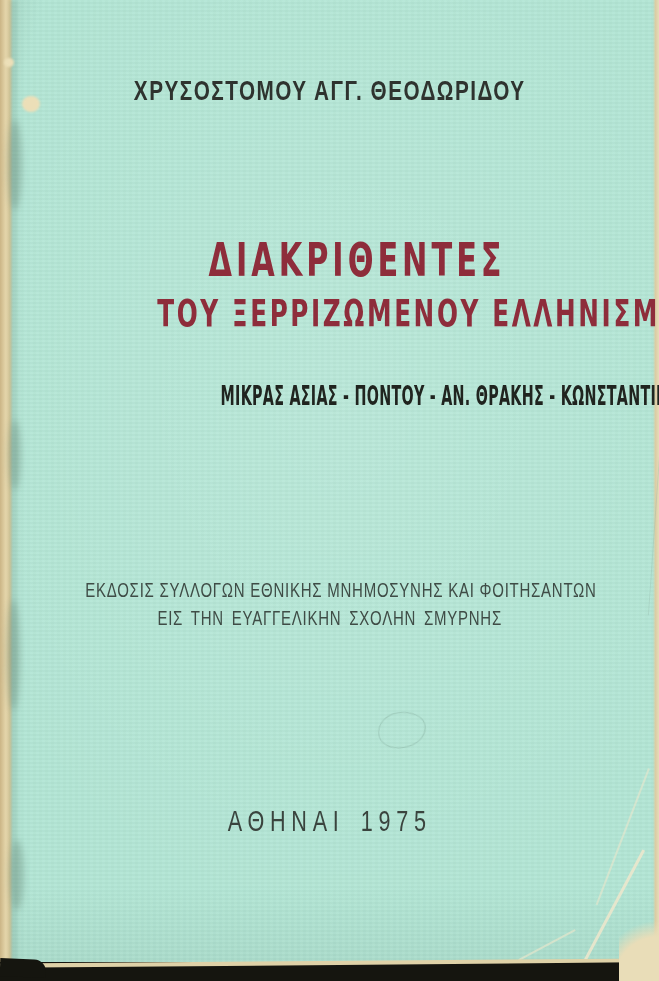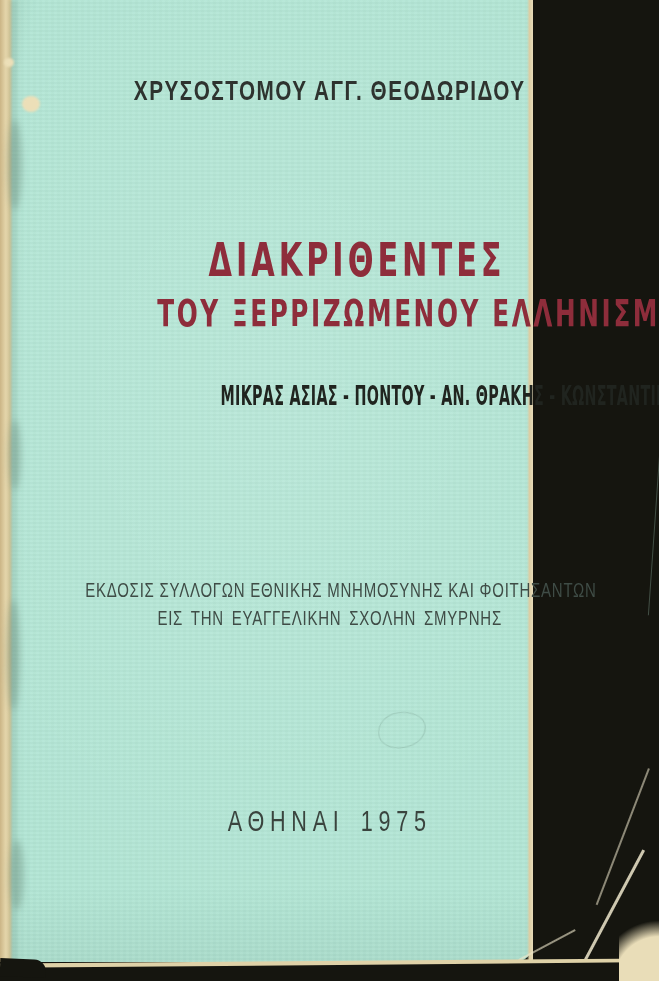--- a/index.html
+++ b/index.html
@@ -4,21 +4,21 @@
 <style>
   html,body{margin:0;padding:0;background:#0e0e0a;}
   .scan{
     position:relative;width:659px;height:981px;overflow:hidden;
     background:var(--scan-bg,#15150f);
     font-family:"Liberation Sans","DejaVu Sans",sans-serif;
     -webkit-font-smoothing:antialiased;
   }
   
   .cover{
-    position:absolute;left:0;top:0;width:533px;height:962px;
+    position:absolute;left:0;top:0;width:659px;height:962px;
     background:
       radial-gradient(ellipse 620px 760px at 52% 42%, rgba(255,255,255,0.10), rgba(0,0,0,0) 70%),
       linear-gradient(104deg, rgba(120,160,145,0.18) 0%, rgba(120,160,145,0) 5%),
       linear-gradient(0deg, rgba(110,150,135,0.12), rgba(110,150,135,0) 8%),
       var(--cover-bg,#b3e6d5);
     border-bottom-right-radius:18px;
   }
   
   .grain{
     position:absolute;inset:0;pointer-events:none;

